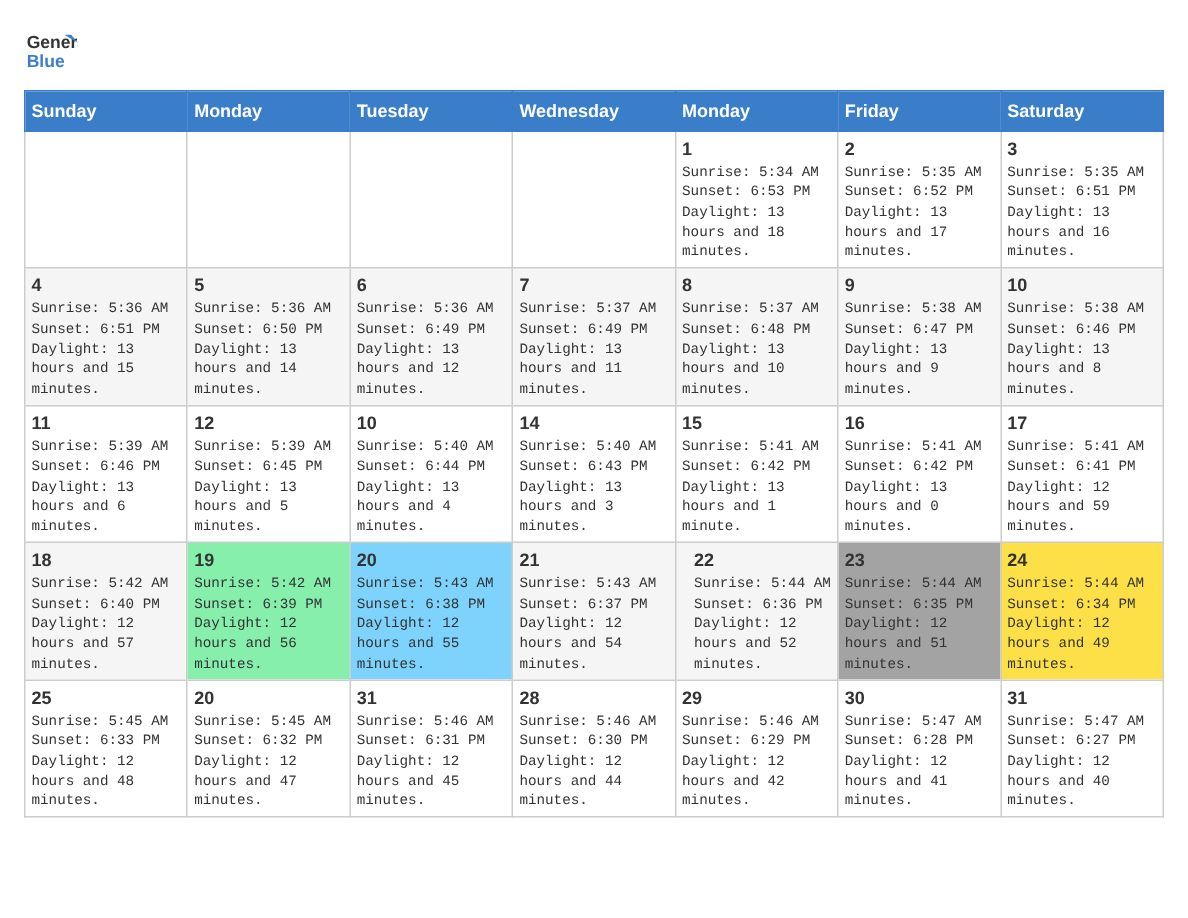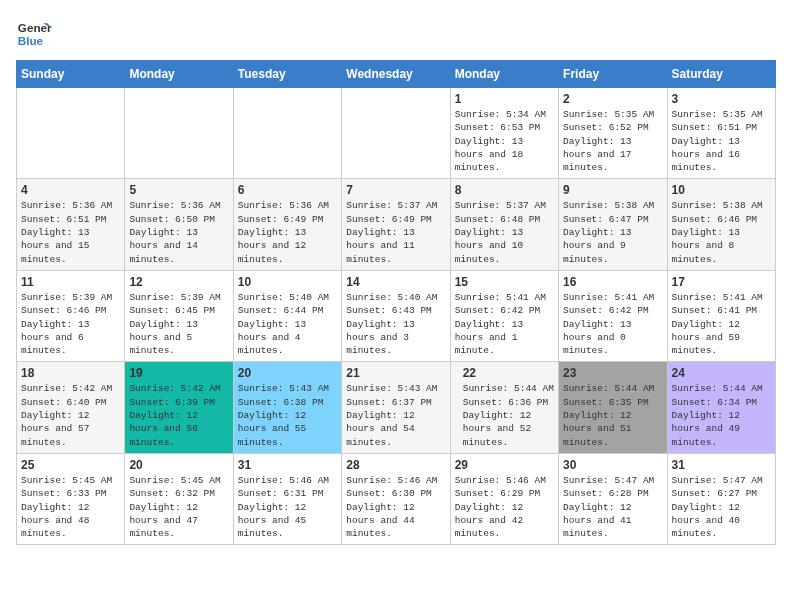--- a/index.html
+++ b/index.html
@@ -222,21 +222,21 @@
 Daylight: 12 hours and 59 minutes.</div>
         </td>
       </tr>
       <tr>
         <td style="background: rgb(245, 245, 245);">
           <span class="day-number">18</span>
           <div class="day-info" style="white-space: pre-wrap;">Sunrise: 5:42 AM
 Sunset: 6:40 PM
 Daylight: 12 hours and 57 minutes.</div>
         </td>
-        <td style="background: #14b8a6;">
+        <td style="background: #86efac;">
           <span class="day-number">19</span>
           <div class="day-info" style="white-space: pre-wrap;">Sunrise: 5:42 AM
 Sunset: 6:39 PM
 Daylight: 12 hours and 56 minutes.</div>
         </td>
         <td style="background: #7dd3fc;">
           <span class="day-number">20</span>
           <div class="day-info" style="white-space: pre-wrap;">Sunrise: 5:43 AM
 Sunset: 6:38 PM
 Daylight: 12 hours and 55 minutes.</div>
@@ -252,21 +252,21 @@
           <div class="day-info" style="white-space: pre-wrap;">Sunrise: 5:44 AM
 Sunset: 6:36 PM
 Daylight: 12 hours and 52 minutes.</div>
         </td>
         <td style="background: #a3a3a3;">
           <span class="day-number">23</span>
           <div class="day-info" style="white-space: pre-wrap;">Sunrise: 5:44 AM
 Sunset: 6:35 PM
 Daylight: 12 hours and 51 minutes.</div>
         </td>
-        <td style="background: #c4b5fd;">
+        <td style="background: #fde047;">
           <span class="day-number">24</span>
           <div class="day-info" style="white-space: pre-wrap;">Sunrise: 5:44 AM
 Sunset: 6:34 PM
 Daylight: 12 hours and 49 minutes.</div>
         </td>
       </tr>
       <tr>
         <td>
           <span class="day-number">25</span>
           <div class="day-info" style="white-space: pre-wrap;">Sunrise: 5:45 AM

